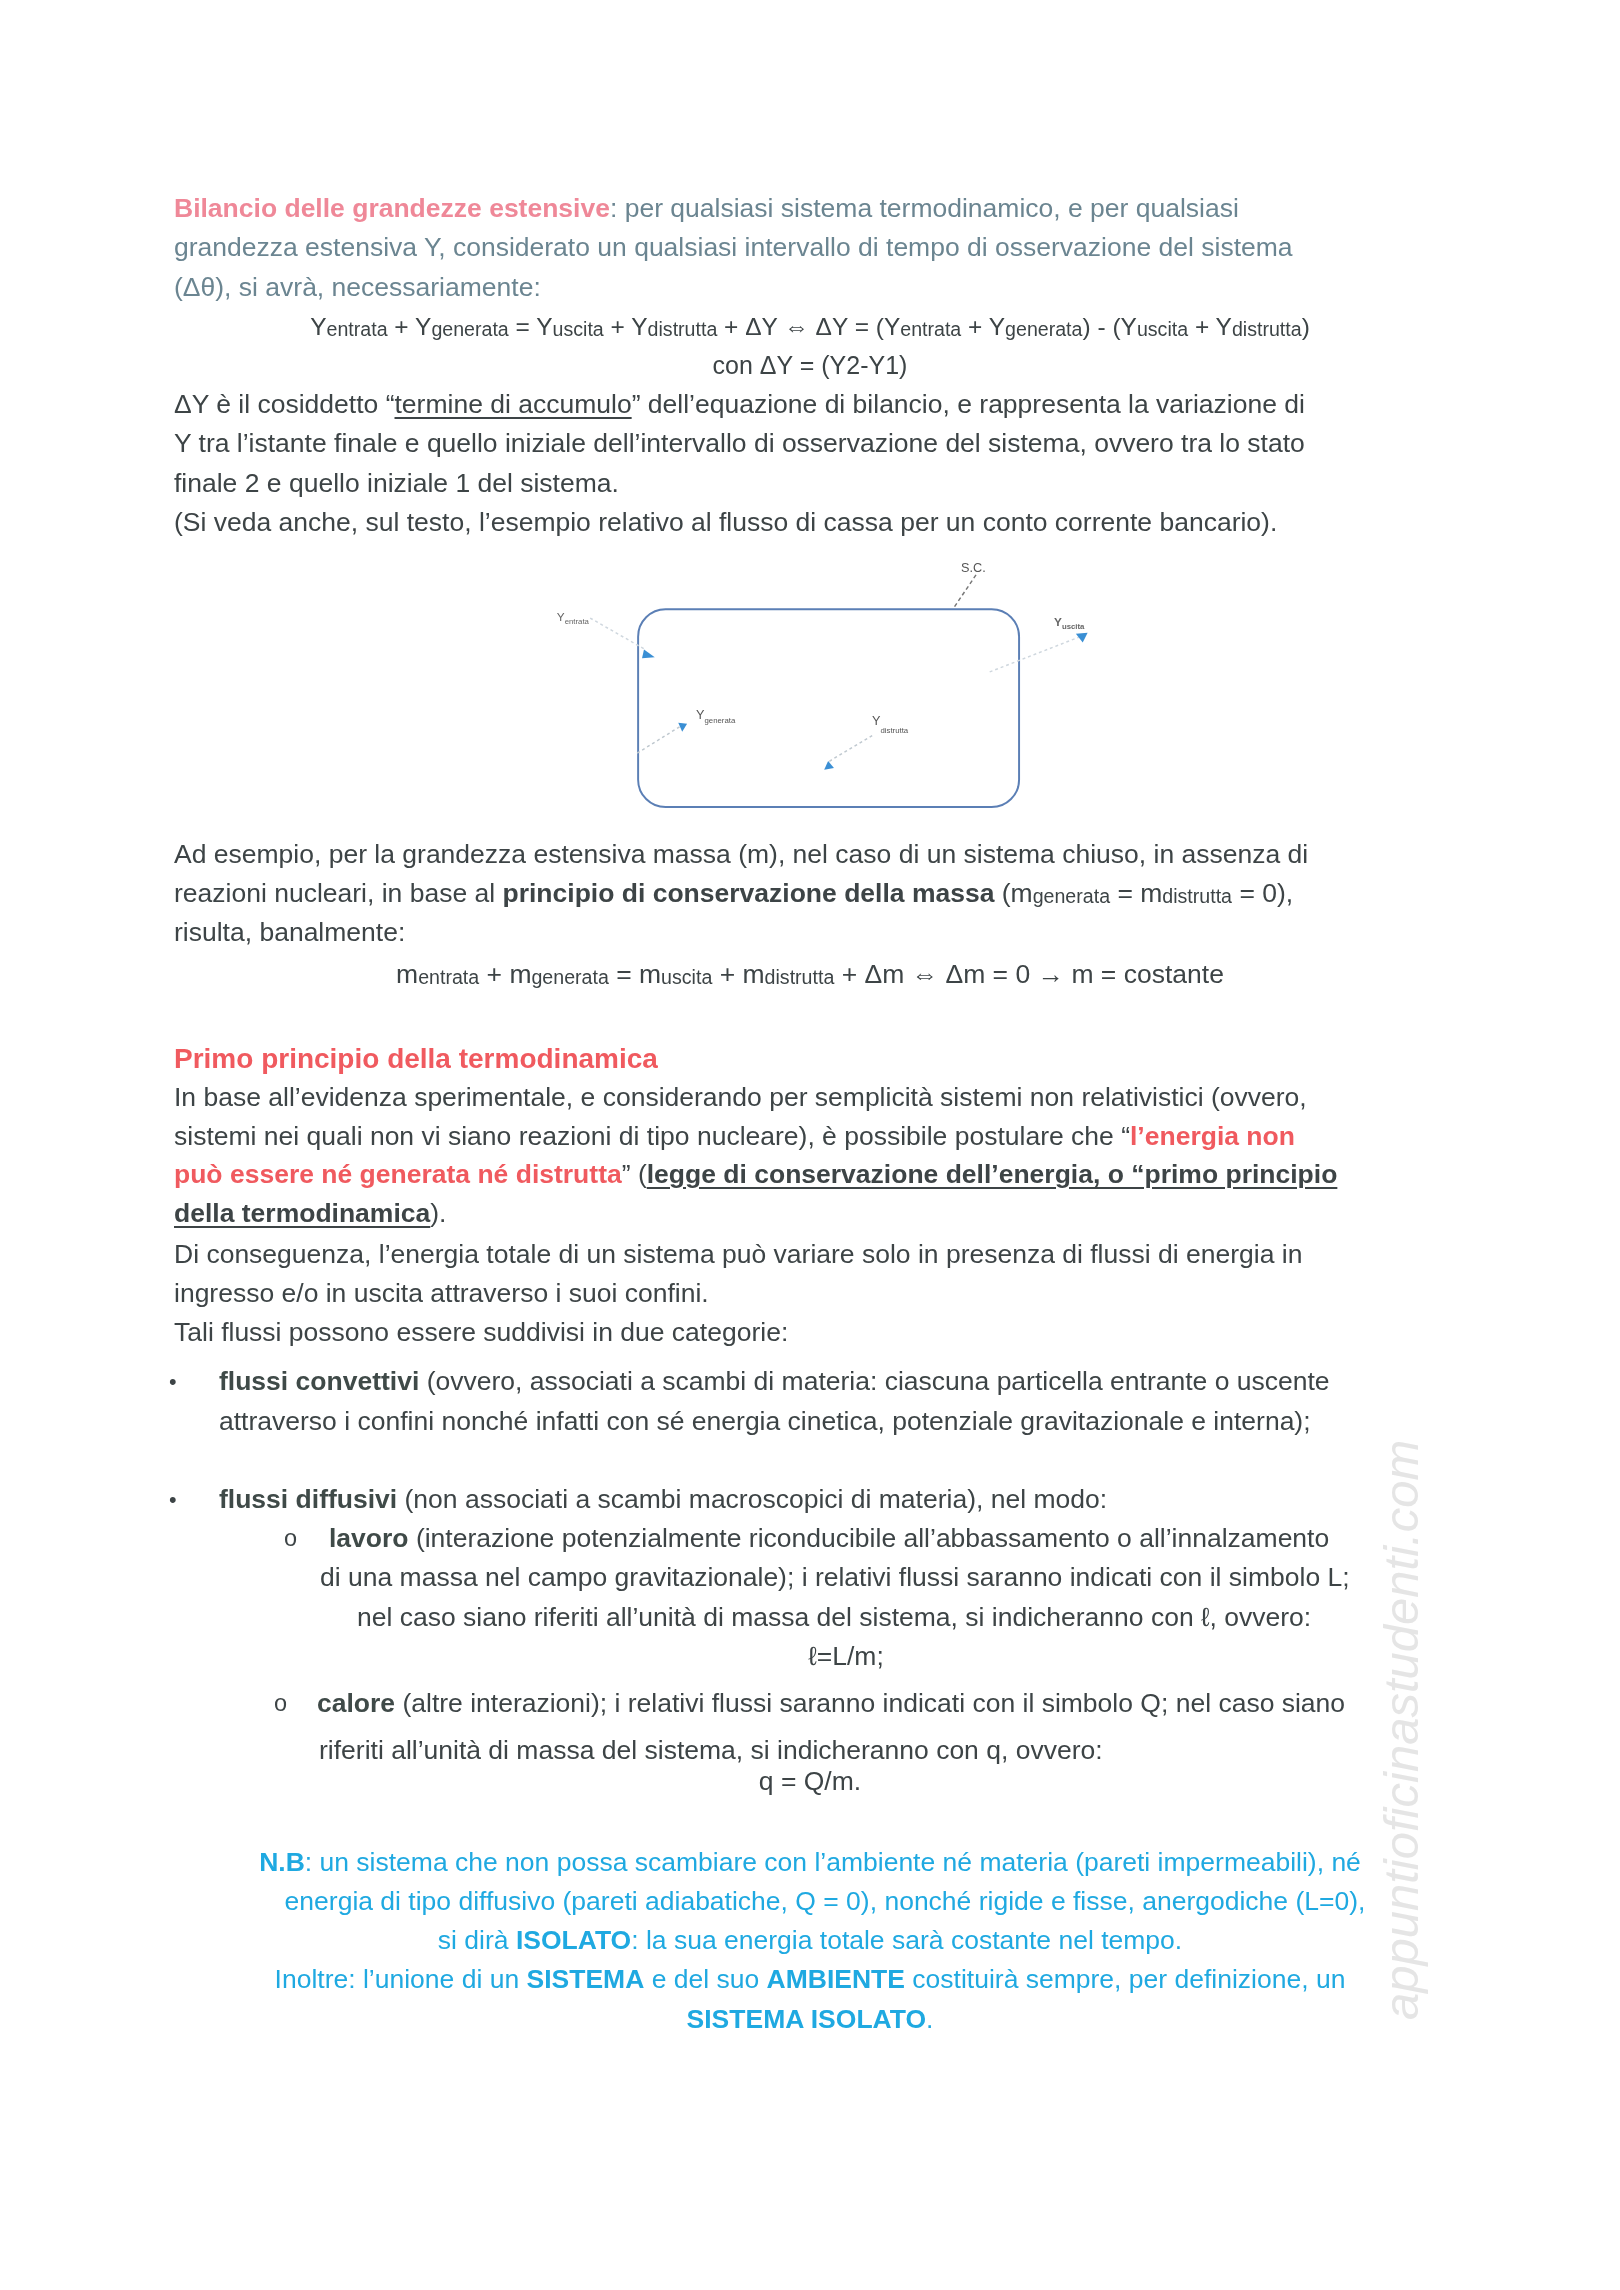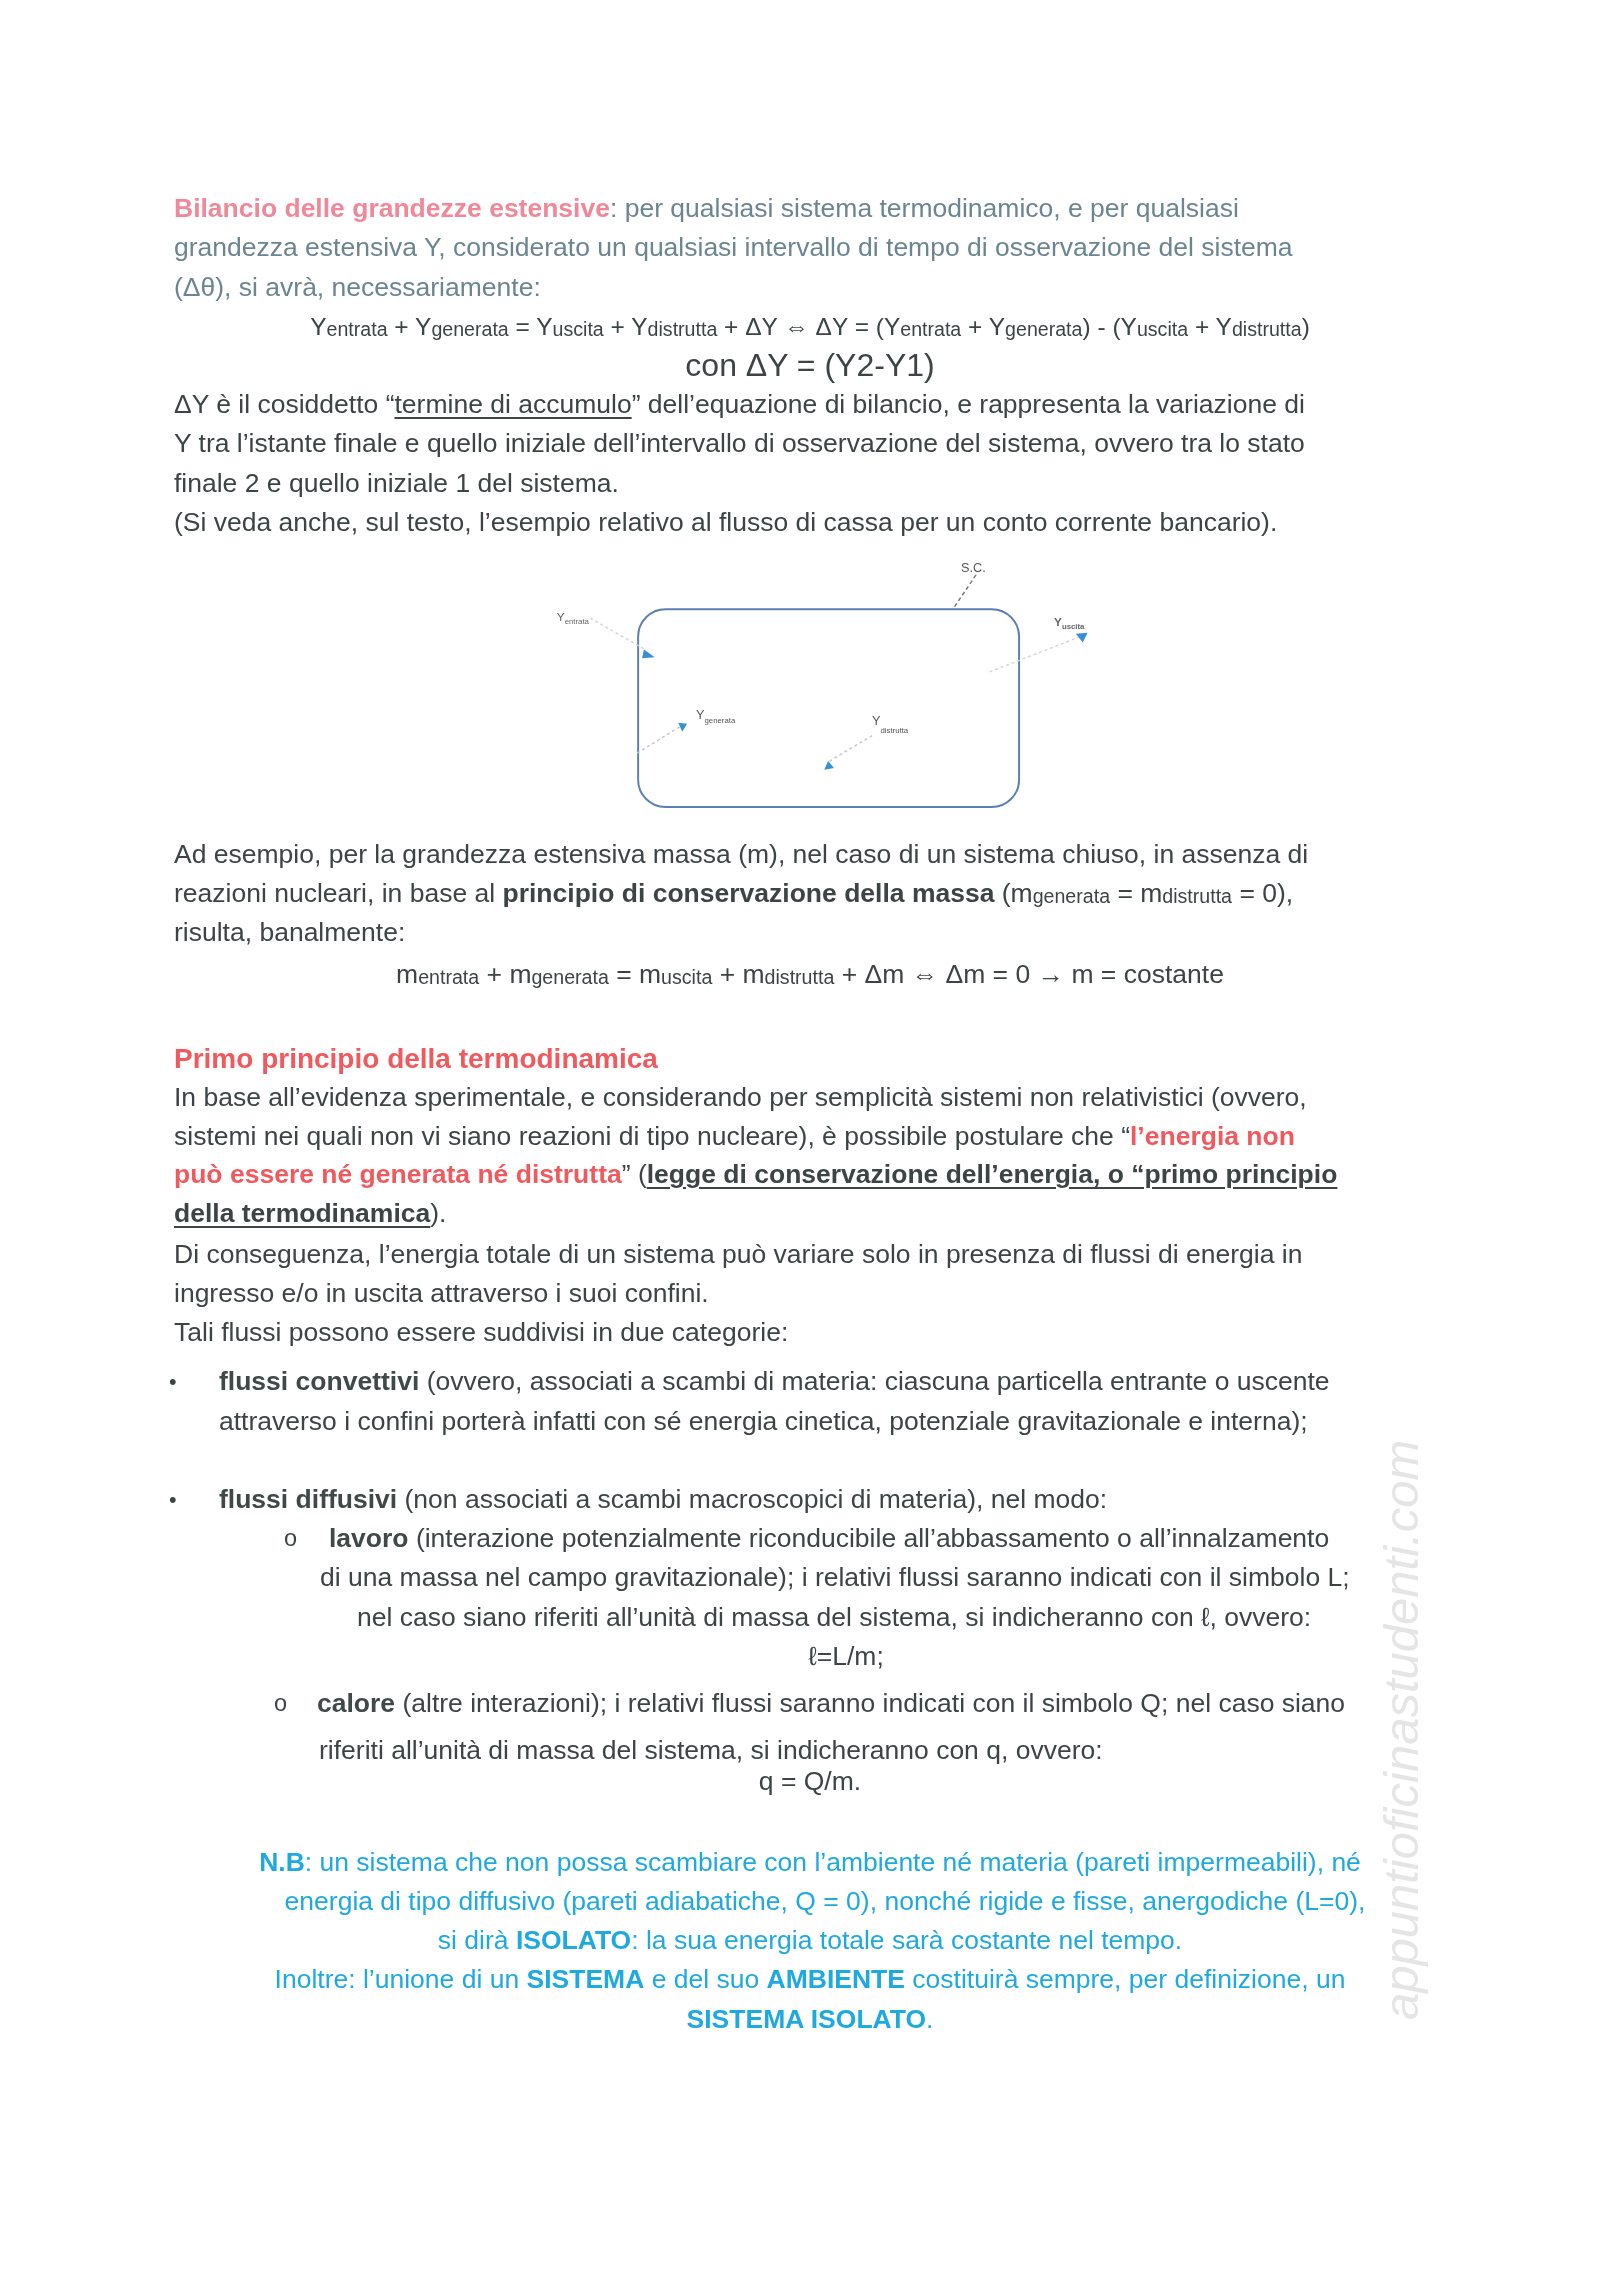--- a/index.html
+++ b/index.html
@@ -29,21 +29,21 @@
 
 <div class="line l" style="top:189px;">
   <span class="pink">Bilancio delle grandezze estensive</span><span class="grey-blue">: per qualsiasi sistema termodinamico, e per qualsiasi</span>
 </div>
 <div class="line l grey-blue" style="top:228px;">grandezza estensiva Y, considerato un qualsiasi intervallo di tempo di osservazione del sistema</div>
 <div class="line l grey-blue" style="top:268px;">(Δθ), si avrà, necessariamente:</div>
 
 <div class="line c" style="top:307px; font-size:24.5px;">
   <span>Y</span><sub class="s">entrata</sub><span> + Y</span><sub class="s">generata</sub><span> = Y</span><sub class="s">uscita</sub><span> + Y</span><sub class="s">distrutta</sub><span> + ΔY ⇔ ΔY = (Y</span><sub class="s">entrata</sub><span> + Y</span><sub class="s">generata</sub><span>) - (Y</span><sub class="s">uscita</sub><span> + Y</span><sub class="s">distrutta</sub><span>)</span>
 </div>
-<div class="line c" style="top:346px; font-size:32px;">con ΔY = (Y2-Y1)</div>
+<div class="line c" style="top:346px; font-size:25px;">con ΔY = (Y2-Y1)</div>
 
 <div class="line l" style="top:385px;">
   <span>ΔY è il cosiddetto “</span><span class="u-bold">termine di accumulo</span><span>” dell’equazione di bilancio, e rappresenta la variazione di</span>
 </div>
 <div class="line l" style="top:424px;">Y tra l’istante finale e quello iniziale dell’intervallo di osservazione del sistema, ovvero tra lo stato</div>
 <div class="line l" style="top:464px;">finale 2 e quello iniziale 1 del sistema.</div>
 <div class="line l" style="top:503px;">(Si veda anche, sul testo, l’esempio relativo al flusso di cassa per un conto corrente bancario).</div>
 
 <div class="diagram">
   <svg width="568" height="265" viewBox="0 0 580 270">
@@ -86,21 +86,21 @@
   <span class="bold u-bold">della termodinamica</span><span>).</span>
 </div>
 <div class="line l" style="top:1235px;">Di conseguenza, l’energia totale di un sistema può variare solo in presenza di flussi di energia in</div>
 <div class="line l" style="top:1274px;">ingresso e/o in uscita attraverso i suoi confini.</div>
 <div class="line l" style="top:1313px;">Tali flussi possono essere suddivisi in due categorie:</div>
 
 <div class="bullet" style="left:169px; top:1362px;">•</div>
 <div class="line" style="left:219px; top:1362px;">
   <span class="bold dark">flussi convettivi</span><span> (ovvero, associati a scambi di materia: ciascuna particella entrante o uscente</span>
 </div>
-<div class="line" style="left:219px; top:1402px;">attraverso i confini porterà infatti con sé energia cinetica, potenziale gravitazionale e interna);</div>
+<div class="line" style="left:219px; top:1402px;">attraverso i confini nonché infatti con sé energia cinetica, potenziale gravitazionale e interna);</div>
 
 <div class="bullet" style="left:169px; top:1480px;">•</div>
 <div class="line" style="left:219px; top:1480px;">
   <span class="bold dark">flussi diffusivi</span><span> (non associati a scambi macroscopici di materia), nel modo:</span>
 </div>
 
 <div class="bullet" style="left:284px; top:1519px; font-size:23.5px;">o</div>
 <div class="line" style="left:329px; top:1519px;">
   <span class="bold dark">lavoro</span><span> (interazione potenzialmente riconducibile all’abbassamento o all’innalzamento</span>
 </div>

